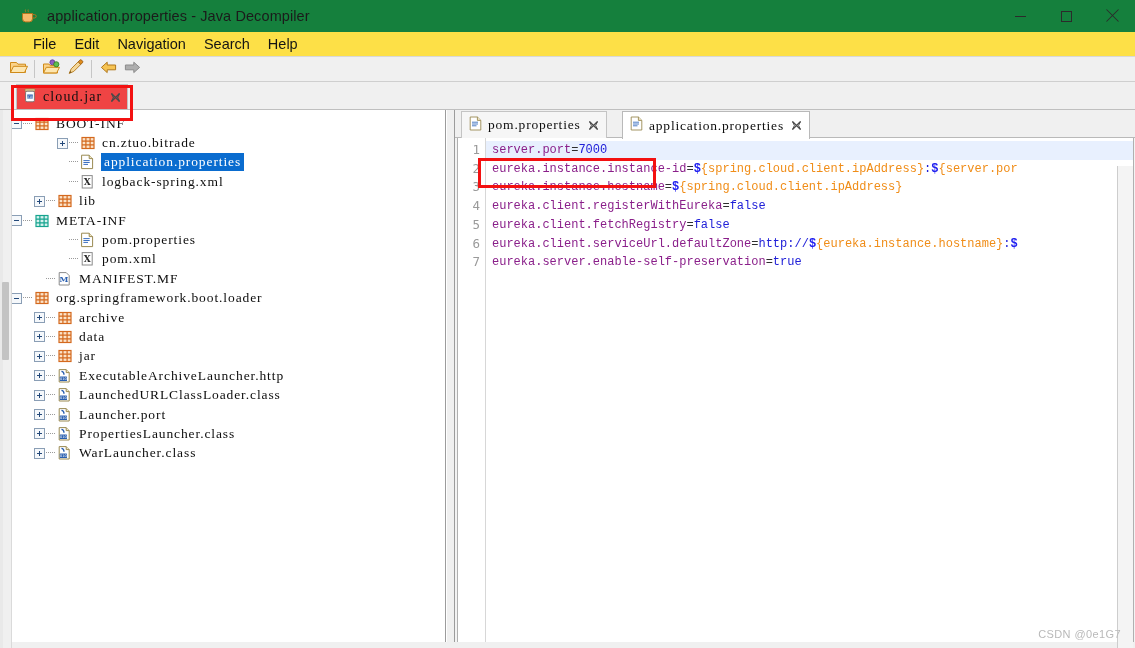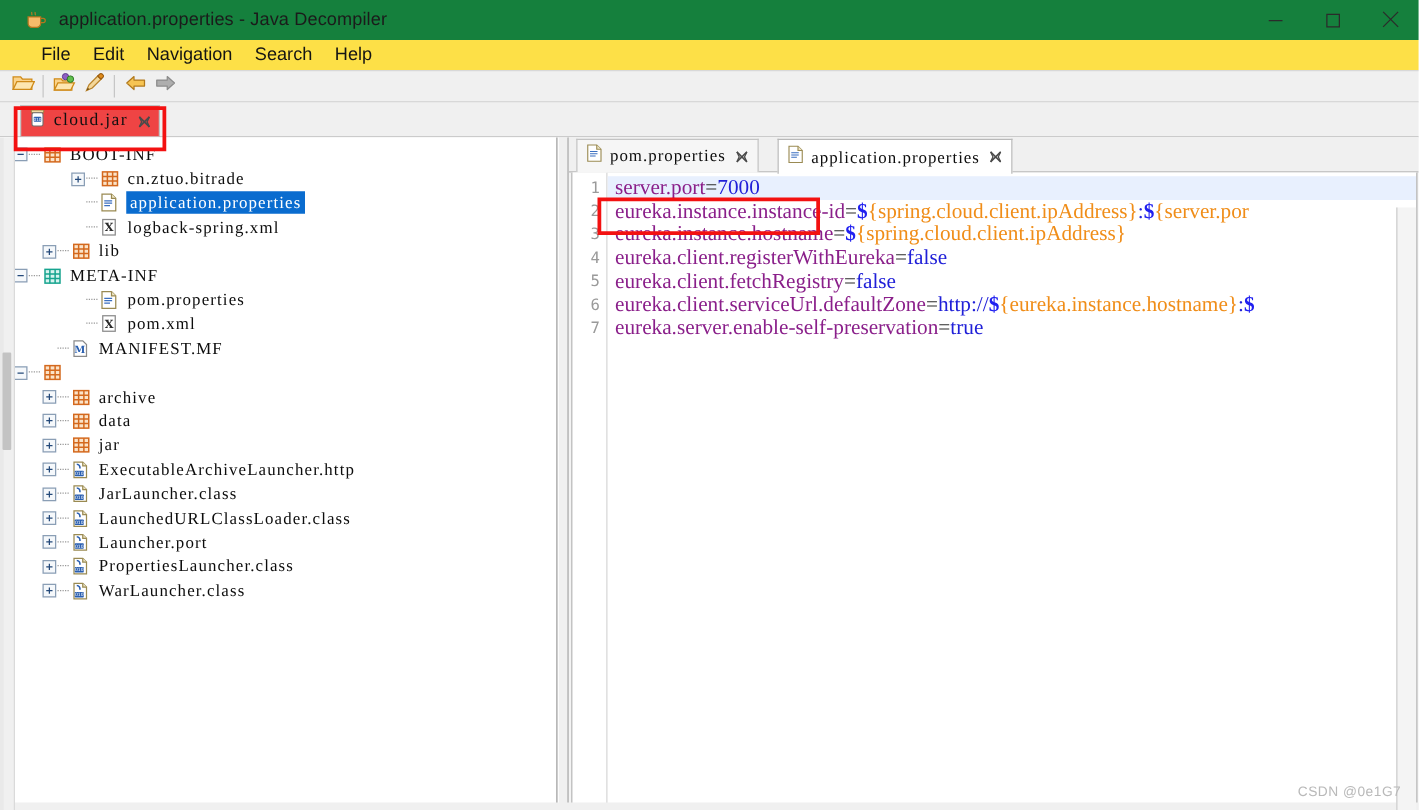--- a/index.html
+++ b/index.html
@@ -332,22 +332,22 @@
   }
   .codelines {
     flex: 1 1 auto;
     padding-top: 3px;
     padding-left: 6px;
     overflow: hidden;
     position: relative;
     box-sizing: border-box;
   }
   .cline {
-    font-family: Liberation Serif, serif;
-    font-size: 17px;
+    font-family: Liberation Mono, monospace;
+    font-size: 12px;
     line-height: 18.7px;
     white-space: pre;
     color: #7a2a8c;
   }
   .cline.current {
     background: #e8f0fe;
     margin-left: -6px;
     padding-left: 6px;
   }
   .k   { color: #8a1f8a; }      
@@ -591,20 +591,21 @@
               </svg></span>
             <span class="tlabel">MANIFEST.MF</span>
           </div>
           <div class="trow">
             <span class="expander"></span>
             <span class="dots"></span>
             <span class="ticon"><svg width="16" height="16" viewBox="0 0 16 16">
                 <rect x="2" y="2.5" width="12" height="11" fill="#fbe3c8" stroke="#d4691e" stroke-width="1.2"></rect>
                 <path d="M2 6.2h12M2 9.8h12M5.9 2.5v11M10.1 2.5v11" stroke="#d4691e" stroke-width="1.2"></path>
               </svg></span>
+            <span class="tlabel">org.springframework.boot.loader</span>
           </div>
           <div class="trow">
             <span class="indent" style="width: 23px;"></span>
             <span class="expander plus"></span>
             <span class="dots"></span>
             <span class="ticon"><svg width="16" height="16" viewBox="0 0 16 16">
                 <rect x="2" y="2.5" width="12" height="11" fill="#fbe3c8" stroke="#d4691e" stroke-width="1.2"></rect>
                 <path d="M2 6.2h12M2 9.8h12M5.9 2.5v11M10.1 2.5v11" stroke="#d4691e" stroke-width="1.2"></path>
               </svg></span>
             <span class="tlabel">archive</span>
@@ -634,33 +635,20 @@
             <span class="expander plus"></span>
             <span class="dots"></span>
             <span class="ticon"><svg width="15" height="16" viewBox="0 0 15 16">
                 <path d="M2.2 1.6h7l3 3V14h-10z" fill="#ffffff" stroke="#9a8a52" stroke-width="1"></path>
                 <path d="M9.2 1.6v3h3" fill="#efe7c8" stroke="#9a8a52" stroke-width="1"></path>
                 <path d="M4.4 3.4c1.9 0 2.6 1.5 2.6 3.3" fill="none" stroke="#2a5fb0" stroke-width="1.3"></path>
                 <rect x="2.8" y="8.6" width="7.2" height="4.4" rx="0.6" fill="#2a5fb0"></rect>
                 <text x="6.4" y="12.1" font-family="DejaVu Sans, sans-serif" font-size="3.6" fill="#ffffff" text-anchor="middle">010</text>
               </svg></span>
             <span class="tlabel">ExecutableArchiveLauncher.http</span>
-          </div>
-          <div class="trow">
-            <span class="indent" style="width: 23px;"></span>
-            <span class="expander plus"></span>
-            <span class="dots"></span>
-            <span class="ticon"><svg width="15" height="16" viewBox="0 0 15 16">
-                <path d="M2.2 1.6h7l3 3V14h-10z" fill="#ffffff" stroke="#9a8a52" stroke-width="1"></path>
-                <path d="M9.2 1.6v3h3" fill="#efe7c8" stroke="#9a8a52" stroke-width="1"></path>
-                <path d="M4.4 3.4c1.9 0 2.6 1.5 2.6 3.3" fill="none" stroke="#2a5fb0" stroke-width="1.3"></path>
-                <rect x="2.8" y="8.6" width="7.2" height="4.4" rx="0.6" fill="#2a5fb0"></rect>
-                <text x="6.4" y="12.1" font-family="DejaVu Sans, sans-serif" font-size="3.6" fill="#ffffff" text-anchor="middle">010</text>
-              </svg></span>
-            <span class="tlabel">JarLauncher.class</span>
           </div>
           <div class="trow">
             <span class="indent" style="width: 23px;"></span>
             <span class="expander plus"></span>
             <span class="dots"></span>
             <span class="ticon"><svg width="15" height="16" viewBox="0 0 15 16">
                 <path d="M2.2 1.6h7l3 3V14h-10z" fill="#ffffff" stroke="#9a8a52" stroke-width="1"></path>
                 <path d="M9.2 1.6v3h3" fill="#efe7c8" stroke="#9a8a52" stroke-width="1"></path>
                 <path d="M4.4 3.4c1.9 0 2.6 1.5 2.6 3.3" fill="none" stroke="#2a5fb0" stroke-width="1.3"></path>
                 <rect x="2.8" y="8.6" width="7.2" height="4.4" rx="0.6" fill="#2a5fb0"></rect>

